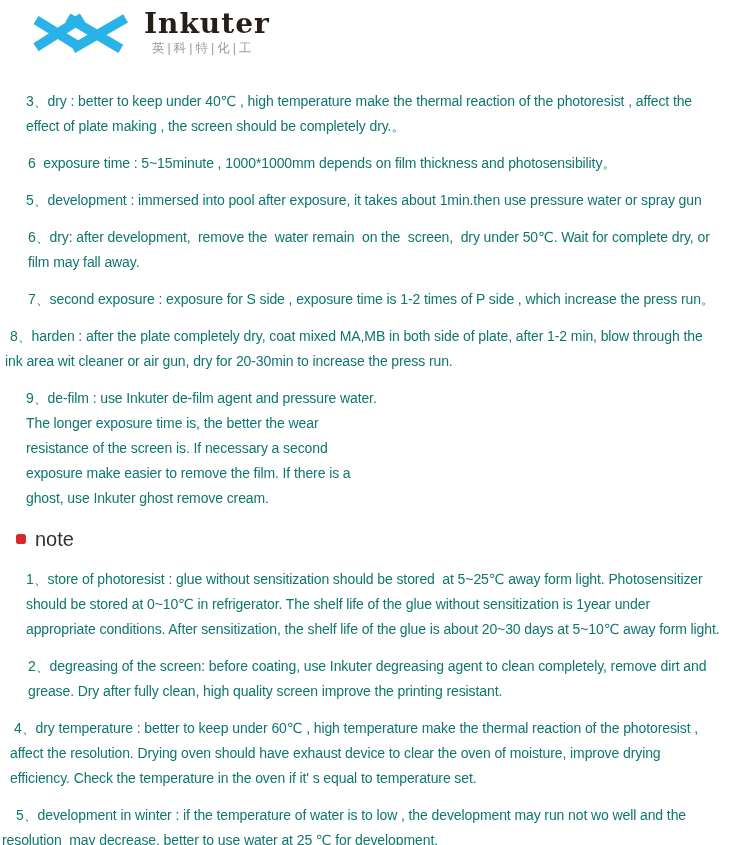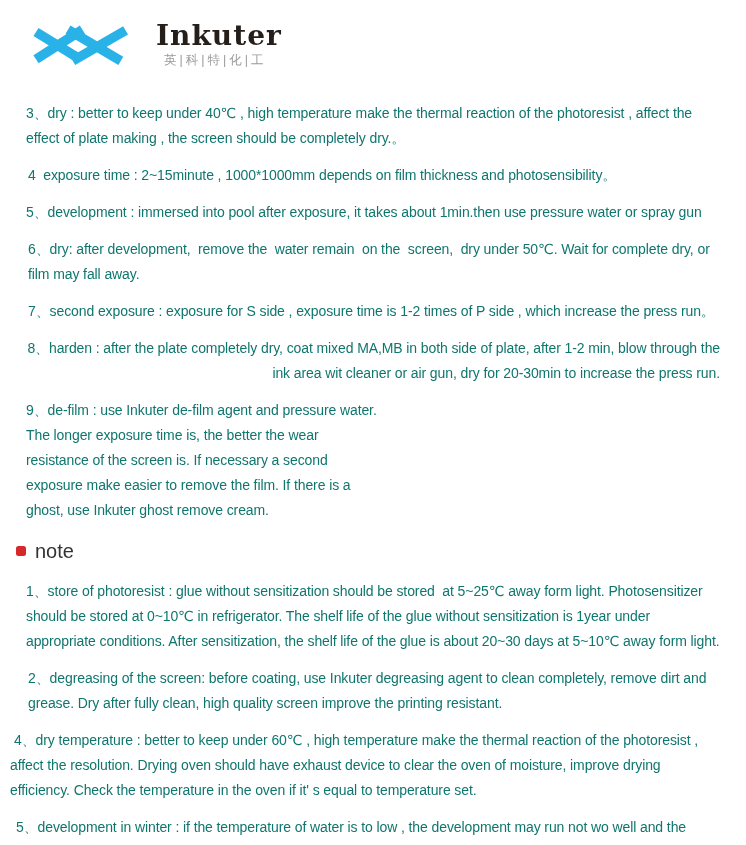--- a/index.html
+++ b/index.html
@@ -1,35 +1,35 @@
 <!DOCTYPE html>
 <html><head>
 <meta charset="utf-8">
 <style>
   html,body{margin:0;padding:0;background:#ffffff;}
   body{width:746px;height:845px;font-family:"Liberation Sans","DejaVu Sans",sans-serif;}
   .page{position:relative;width:746px;height:845px;background:#fff;overflow:hidden;}
 
   
-  .brand{display:flex;align-items:center;gap:24px;padding:12px 0 0 28px;height:64px;}
+  .brand{display:flex;align-items:center;gap:12px;padding:0 0 0 28px;height:64px;}
   .logo-mark{display:block;width:104px;height:52px;}
   .logo-mark svg{display:block;width:104px;height:52px;}
   .brand-text{display:flex;flex-direction:column;justify-content:center;}
   .brand-name{font-family:"DejaVu Serif","Liberation Serif",serif;font-weight:700;
               font-size:28px;line-height:30px;color:#261e18;letter-spacing:1px;}
   .brand-sub{font-size:12.5px;line-height:15px;color:#9a9a9a;letter-spacing:3px;margin-top:2px;margin-left:8px;}
 
   
   .content{padding:13px 14px 0 14px;}
   .ln{margin:12px;font-size:14px;line-height:25px;color:#0f766e;
       letter-spacing:-0.1px;white-space:pre-wrap;}
   .p4{padding-left:2px;}
   .p6{padding-left:2px;}
   .p7{padding-left:2px;}
-  .p8{margin-left:-9px;text-indent:5px;text-align:right;}
+  .p8{margin-left:-9px;text-indent:5px;}
   .p9{max-width:356px;}
 
   
   .note{padding:0 14px;}
   .note-head{display:flex;align-items:center;gap:9px;margin:15px 0 8px 2px;height:26px;}
   .bullet{width:10px;height:10px;border-radius:2.5px;background:#d7282b;flex:0 0 auto;}
   .note-title{font-size:20px;color:#333333;line-height:26px;}
   .note .ln{margin-top:3px;}
   .note .n1{margin-top:15px;}
   .n2{padding-left:2px;}
@@ -54,21 +54,21 @@
       </svg>
     </span>
     <div class="brand-text">
       <div class="brand-name">Inkuter</div>
       <div class="brand-sub">英|科|特|化|工</div>
     </div>
   </header>
 
   <main class="content">
     <p class="ln p3">3、dry : better to keep under 40℃ , high temperature make the thermal reaction of the photoresist , affect the effect of plate making , the screen should be completely dry.。</p>
-    <p class="ln p4">4  exposure time : 2~15minute , 1000*1000mm depends on film thickness and photosensibility。</p>
+    <p class="ln p4">6  exposure time : 5~15minute , 1000*1000mm depends on film thickness and photosensibility。</p>
     <p class="ln p5">5、development : immersed into pool after exposure, it takes about 1min.then use pressure water or spray gun</p>
     <p class="ln p6">6、dry: after development,  remove the  water remain  on the  screen,  dry under 50℃. Wait for complete dry, or film may fall away.</p>
     <p class="ln p7">7、second exposure : exposure for S side , exposure time is 1-2 times of P side , which increase the press run。</p>
     <p class="ln p8">8、harden : after the plate completely dry, coat mixed MA,MB in both side of plate, after 1-2 min, blow through the ink area wit cleaner or air gun, dry for 20-30min to increase the press run.</p>
     <p class="ln p9">9、de-film : use Inkuter de-film agent and pressure water. The longer exposure time is, the better the wear resistance of the screen is. If necessary a second exposure make easier to remove the film. If there is a ghost, use Inkuter ghost remove cream.</p>
   </main>
 
   <section class="note">
     <div class="note-head">
       <span class="bullet"></span>

